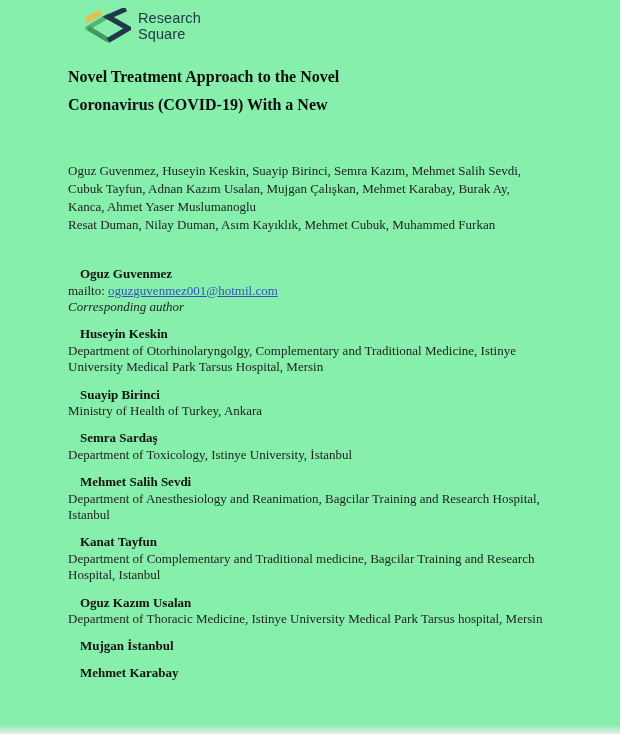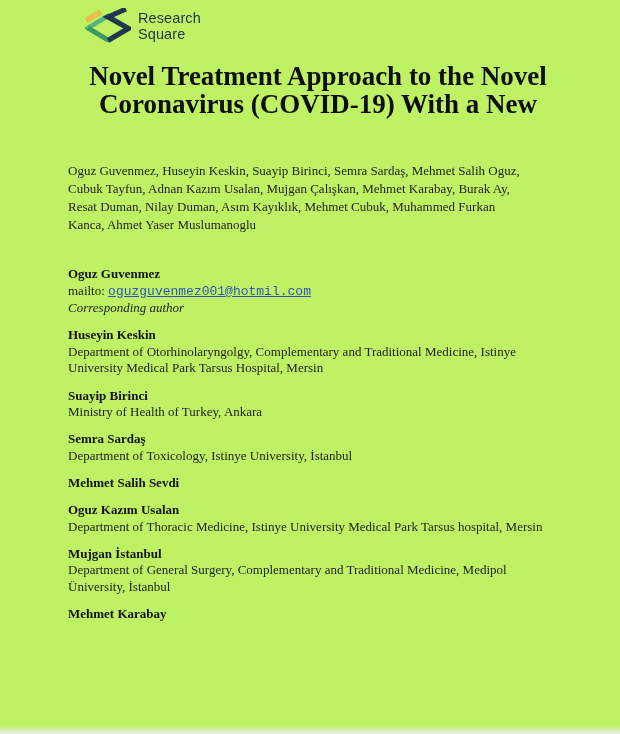--- a/index.html
+++ b/index.html
@@ -4,55 +4,55 @@
 <style>
   html, body { margin: 0; padding: 0; }
   body {
     width: 620px; height: 734px;
     background: #fdfdfd;
     font-family: "Liberation Serif", serif;
     color: #1f1f1f;
     position: relative;
     overflow: hidden;
   }
-  .page { position: absolute; inset: 0; background: #bef264; padding-left: 36px; }
+  .page { position: absolute; inset: 0; background: #86efac; padding-left: 36px; }
 
   
   .logo-row {
     position: absolute; top: 8px; left: 85px;
     display: flex; align-items: center; gap: 7px;
   }
   .logo-mark { width: 46px; height: 36px; display: block; }
   .logo-text {
     font-family: "Liberation Sans", sans-serif;
     font-size: 14.5px; line-height: 16.5px;
     font-weight: 500; color: #243747; letter-spacing: 0.1px;
   }
 
   
   .title {
     position: absolute; top: 63px; left: 68px; width: 500px;
-    font-size: 27px; line-height: 27.5px; font-weight: 700; color: #0d0d0d; text-align: center;
+    font-size: 16px; line-height: 27.5px; font-weight: 700; color: #0d0d0d;
   }
 
   
   .authors {
     position: absolute; top: 162px; left: 68px; width: 510px;
     font-size: 13px; line-height: 18px; color: #222222;
   }
 
   
   .sections {
     position: absolute; top: 266px; left: 68px; width: 520px;
     font-size: 13px; line-height: 16.6px; color: #222222;
   }
   .section { margin-bottom: 10.5px; }
-  .section .name { font-weight: 700; color: #111111; }
+  .section .name { font-weight: 700; color: #111111; margin-left: 12px; }
   .email-row .email-label { color: #222222; }
-  .email-link { color: #3353bb; text-decoration: underline; cursor: pointer; font-family: Liberation Mono, monospace; }
+  .email-link { color: #3353bb; text-decoration: underline; cursor: pointer; }
   .role { font-style: italic; }
 
   .page-bottom-fade {
     position: absolute; left: 0; right: 0; bottom: 0; height: 9px;
     background: linear-gradient(rgba(255,255,255,0), #ebebeb);
     pointer-events: none;
   }
 </style>
 </head>
 <body>
@@ -75,24 +75,24 @@
       <div>Square</div>
     </div>
   </div>
 
   <h1 class="title" style="margin:0">
       <div>Novel Treatment Approach to the Novel</div>
       <div>Coronavirus (COVID-19) With a New</div>
     </h1>
 
   <div class="authors">
-      <div>Oguz Guvenmez, Huseyin Keskin, Suayip Birinci, Semra Sardaş, Mehmet Salih Oguz,</div>
+      <div>Oguz Guvenmez, Huseyin Keskin, Suayip Birinci, Semra Kazım, Mehmet Salih Sevdi,</div>
       <div>Cubuk Tayfun, Adnan Kazım Usalan, Mujgan Çalışkan, Mehmet Karabay, Burak Ay,</div>
+      <div>Kanca, Ahmet Yaser Muslumanoglu</div>
       <div>Resat Duman, Nilay Duman, Asım Kayıklık, Mehmet Cubuk, Muhammed Furkan</div>
-      <div>Kanca, Ahmet Yaser Muslumanoglu</div>
     </div>
 
   <div class="sections">
   <div class="section">
     <div class="name">Oguz Guvenmez</div>
     <div class="email-row">
       <span class="email-label">mailto: </span><a class="email-link">oguzguvenmez001@hotmil.com</a>
     </div>
     <div class="role">Corresponding author</div>
   </div>
@@ -117,38 +117,46 @@
   <div class="section">
     <div class="name">Semra Sardaş</div>
     <div class="aff">
           <div>Department of Toxicology, Istinye University, İstanbul</div>
         </div>
 
   </div>
 
   <div class="section">
     <div class="name">Mehmet Salih Sevdi</div>
+    <div class="aff">
+          <div>Department of Anesthesiology and Reanimation, Bagcilar Training and Research Hospital,</div>
+          <div>Istanbul</div>
+        </div>
 
   </div>
 
+  <div class="section">
+    <div class="name">Kanat Tayfun</div>
+    <div class="aff">
+          <div>Department of Complementary and Traditional medicine, Bagcilar Training and Research</div>
+          <div>Hospital, Istanbul</div>
+        </div>
+
+  </div>
 
   <div class="section">
     <div class="name">Oguz Kazım Usalan</div>
     <div class="aff">
           <div>Department of Thoracic Medicine, Istinye University Medical Park Tarsus hospital, Mersin</div>
         </div>
 
   </div>
 
   <div class="section">
     <div class="name">Mujgan İstanbul</div>
-    <div class="aff">
-          <div>Department of General Surgery, Complementary and Traditional Medicine, Medipol</div>
-          <div>Üniversity, İstanbul</div>
-        </div>
 
   </div>
 
   <div class="section">
     <div class="name">Mehmet Karabay</div>
 
   </div>
 </div>
 
   <div class="page-bottom-fade"></div>

